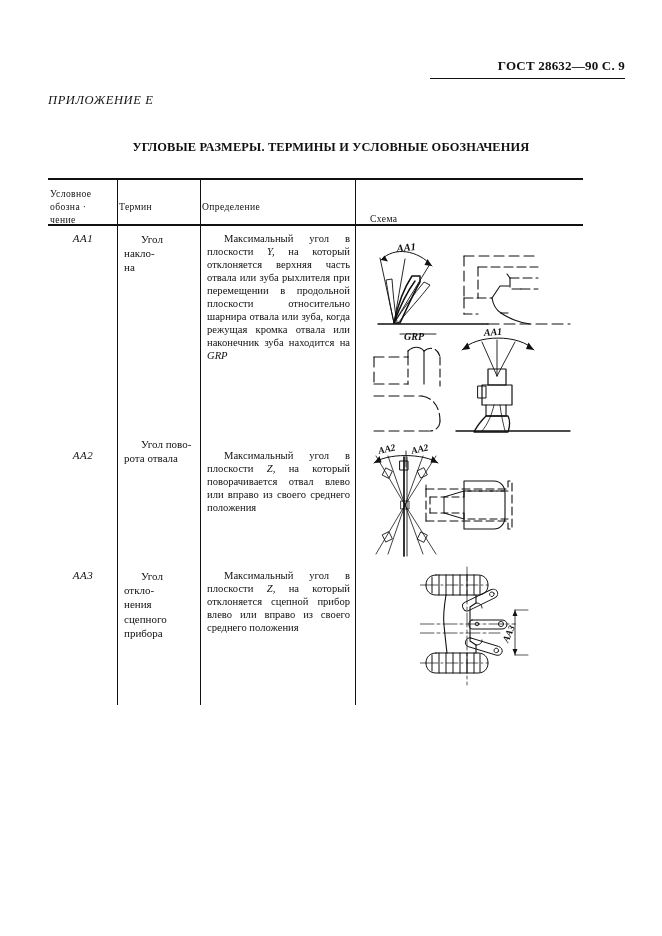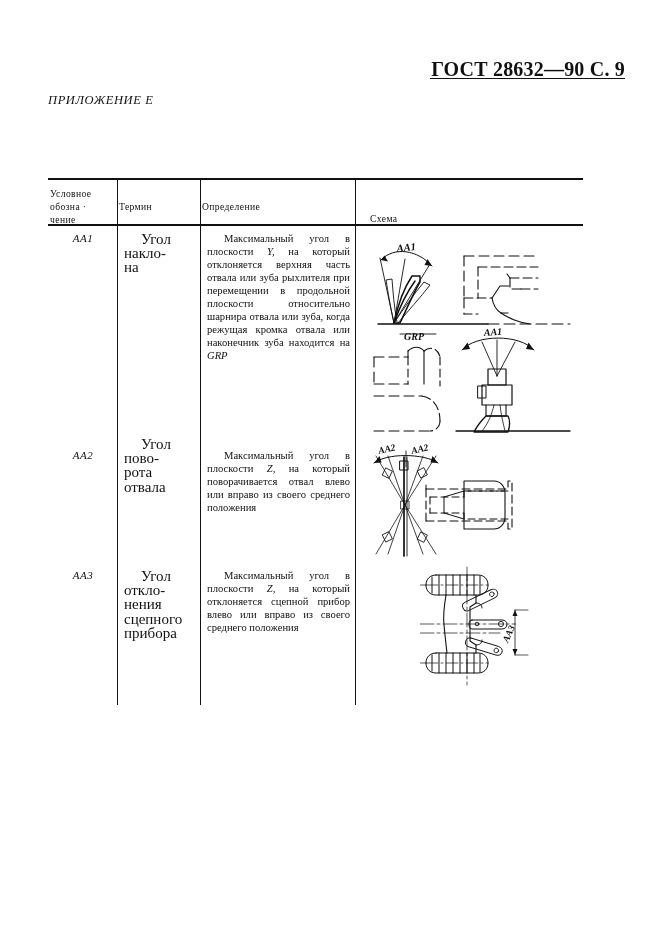--- a/index.html
+++ b/index.html
@@ -25,21 +25,21 @@
 
   
   .gost-line {
     position: absolute;
     left: 0;
     top: 58px;
     width: 625px;
     text-align: right;
     font-family: "Liberation Serif", serif;
     font-weight: bold;
-    font-size: 20px;
+    font-size: 13px;
     letter-spacing: 0.2px;
   }
   .gost-rule {
     position: absolute;
     left: 430px;
     top: 78px;
     width: 195px;
     height: 1px;
     background: #111;
   }
@@ -98,21 +98,21 @@
 
   .cell-code {
     position: absolute;
     text-align: center;
     font-style: italic;
     font-size: 11px;
     letter-spacing: 0.6px;
   }
   .cell-term {
     position: absolute;
-    font-size: 15px;
+    font-size: 11px;
     line-height: 14.2px;
     text-align: justify;
     text-align-last: left;
     text-indent: 17px;
     hyphens: manual;
   }
   .cell-def {
     position: absolute;
     font-size: 10.6px;
     line-height: 13px;
@@ -129,20 +129,21 @@
 </style>
 </head>
 <body>
 
 <div class="page">
 
   <div class="gost-line">ГОСТ 28632—90 С. 9</div>
   <div class="gost-rule"></div>
   <div class="annex-line">ПРИЛОЖЕНИЕ Е</div>
 
+  <div class="doc-title">УГЛОВЫЕ РАЗМЕРЫ. ТЕРМИНЫ И УСЛОВНЫЕ ОБОЗНАЧЕНИЯ</div>
 
   <div class="tbl">
 
     <div class="rule" style="top:0px;"></div>
     <div class="rule" style="top:46px;"></div>
 
     <div class="vline" style="left:69px;  top:0px;   height:527px;"></div>
     <div class="vline" style="left:152px; top:0px;   height:527px;"></div>
     <div class="vline" style="left:307px; top:0px;   height:527px;"></div>
 

